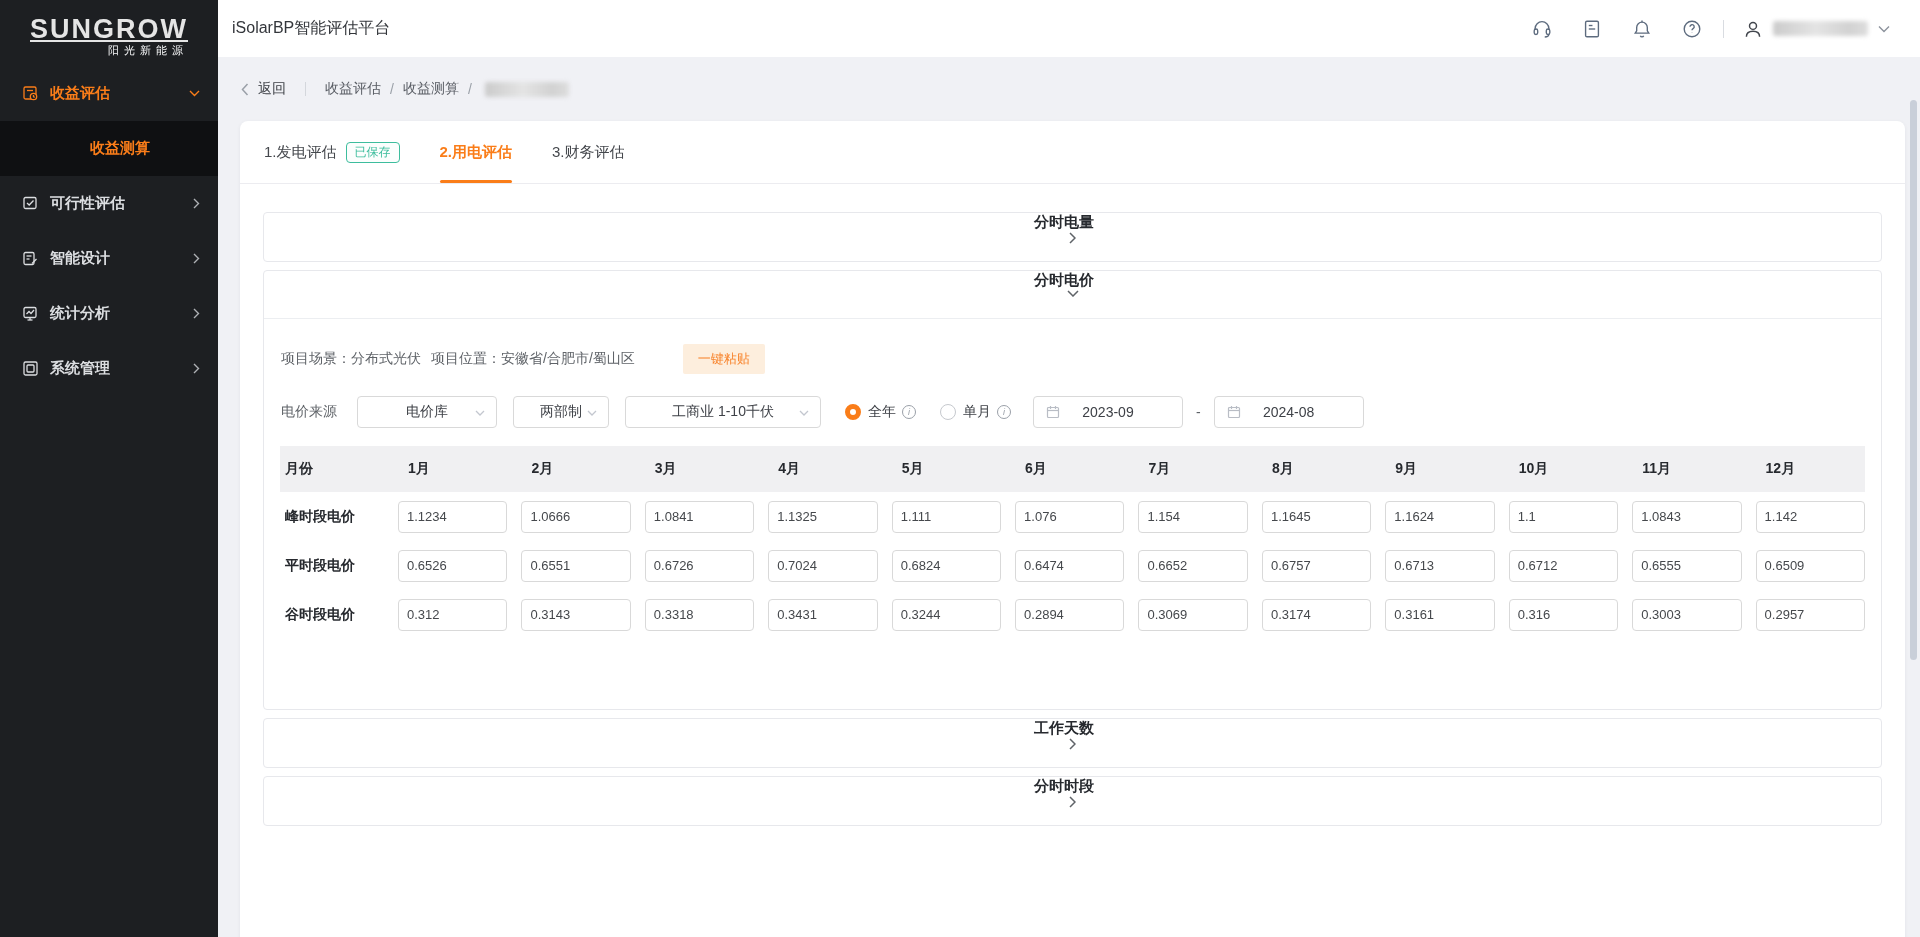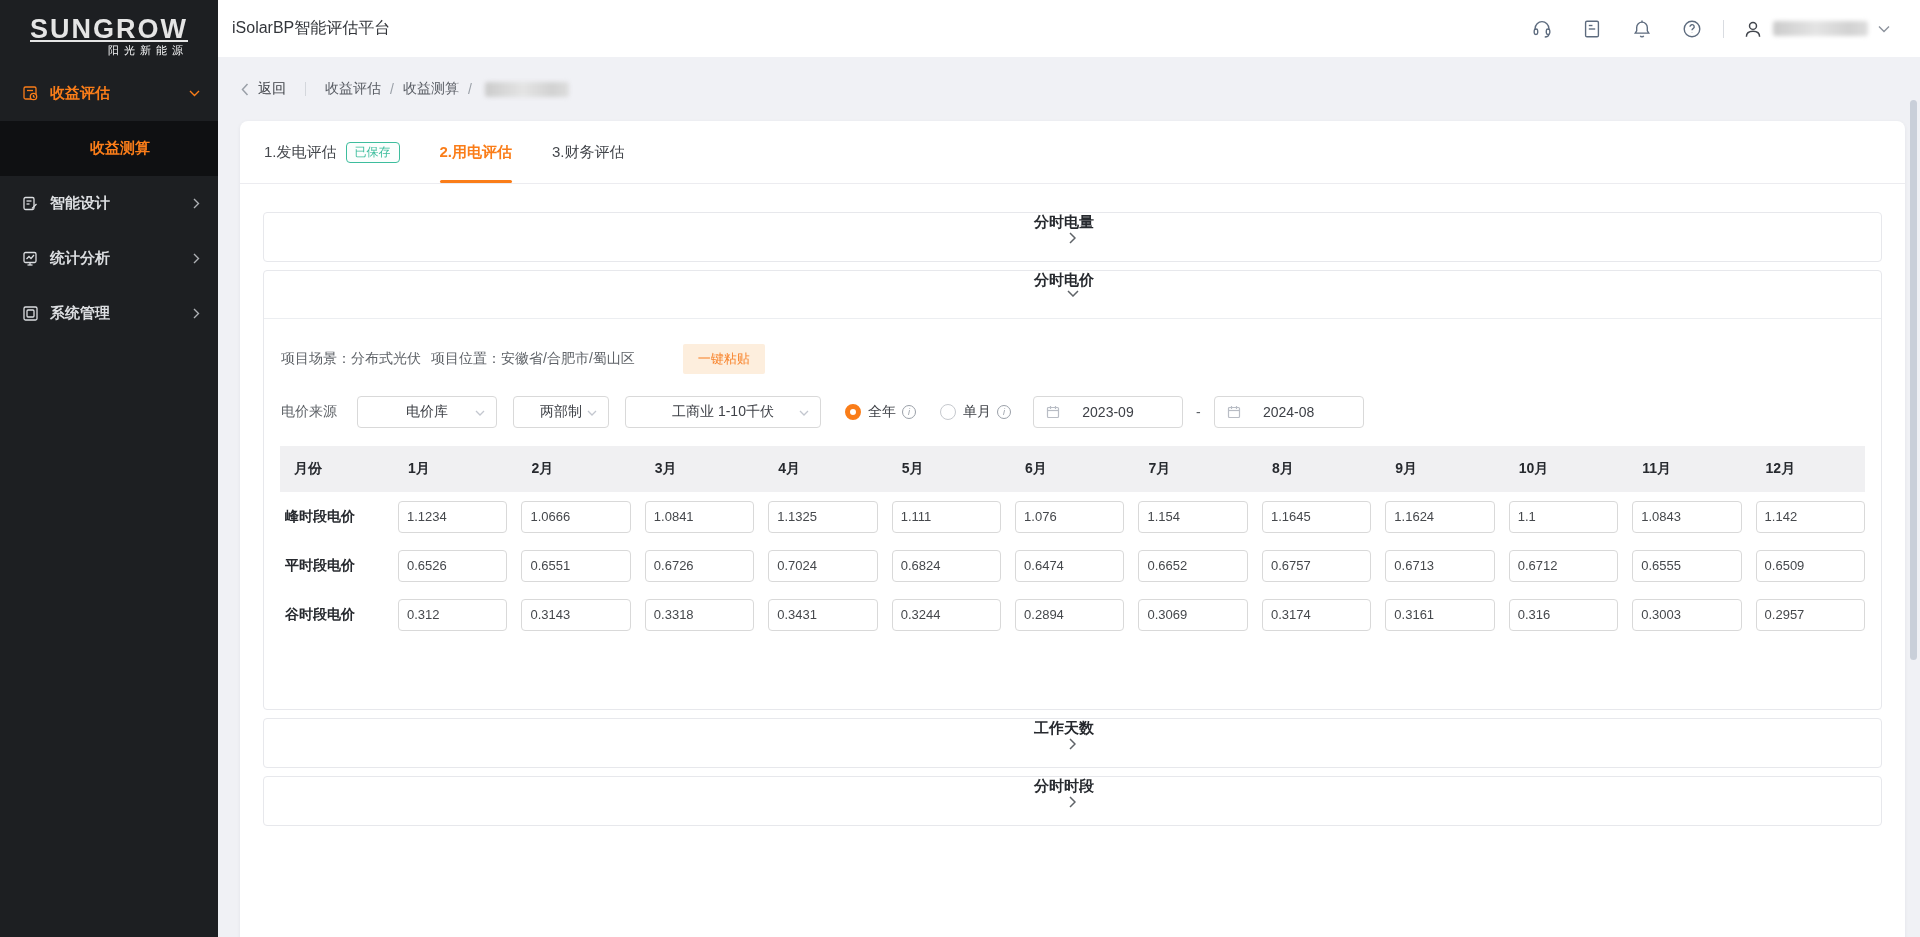--- a/index.html
+++ b/index.html
@@ -70,21 +70,21 @@
   .info-dot::after { content:"i"; font-style:italic; }
   .date-box { position:relative; width:150px; height:32px; border:1px solid #d9d9d9; border-radius:4px; display:flex; align-items:center; justify-content:center; color:#3e4147; background:#fff; cursor:pointer; }
   .date-box .cal { position:absolute; left:12px; top:8px; }
   .d1 { margin-left:22px; }
   .date-dash { margin:0 13px; color:#5f6368; }
   
   .price-table { margin-top:18px; }
   .pt-row { display:grid; grid-template-columns:104px repeat(12, 1fr); column-gap:14px; align-items:center; }
   .pt-head { background:#f0f0f2; height:46px; }
   .pt-head .cell { font-size:14px; font-weight:bold; color:#26292e; padding-left:10px; }
-  .pt-head .cell.first { padding-left:14px; }
+  .pt-head .cell.first { padding-left:5px; }
   .pt-data { height:49px; }
   .row-label { font-size:14px; font-weight:bold; color:#26292e; padding-left:5px; }
   input.price { width:100%; height:32px; border:1px solid #d9d9d9; border-radius:4px; padding:0 8px; font-size:13px; color:#45484c; font-family:inherit; background:#fff; }
   
   .footer-card { background:#fff; border-radius:8px; height:74px; margin-top:14px; display:flex; align-items:center; padding:0 24px; box-shadow:0 1px 4px rgba(31,38,55,0.06); }
   .btn { font-size:14px; border-radius:4px; padding:7px 16px; cursor:pointer; font-family:inherit; }
   .btn-save  { border:1px solid #f9a35b; background:#fdf2e6; color:#f8832b; }
   .btn-start { margin-left:auto; border:1px solid #f9a13c; background:#fdf2d9; color:#f8832b; padding:7px 13px; }
   
   .scroll-thumb { position:absolute; right:3px; top:100px; width:7px; height:560px; background:#c9cfd9; border-radius:4px; }
@@ -112,20 +112,34 @@
       </span>
       <span class="mi-label">收益评估</span>
       <span class="chev">
         <svg width="11" height="7" viewBox="0 0 11 7" fill="none" stroke="#fa7d19" stroke-width="1.4">
             <polyline points="1,1 5.5,5.5 10,1"></polyline>
           </svg>
       </span>
     </div>
     <div class="submenu-item">
       <span>收益测算</span>
+    </div>
+    <div class="menu-item">
+      <span class="mi-icon">
+        <svg width="17" height="17" viewBox="0 0 17 17" fill="none" stroke="#dcdee1" stroke-width="1.3">
+          <rect x="2" y="2.5" width="12" height="11" rx="1.5"></rect>
+            <polyline points="5,8 7.2,10 11.5,5.5"></polyline>
+        </svg>
+      </span>
+      <span class="mi-label">可行性评估</span>
+      <span class="chev">
+        <svg width="7" height="11" viewBox="0 0 7 11" fill="none" stroke="#aeb1b5" stroke-width="1.4">
+            <polyline points="1,1 5.5,5.5 1,10"></polyline>
+          </svg>
+      </span>
     </div>
     <div class="menu-item">
       <span class="mi-icon">
         <svg width="17" height="17" viewBox="0 0 17 17" fill="none" stroke="#dcdee1" stroke-width="1.3">
           <rect x="2" y="2.5" width="10" height="12" rx="1.5"></rect>
             <line x1="4.5" y1="6" x2="9.5" y2="6"></line>
             <line x1="4.5" y1="9" x2="7.5" y2="9"></line>
             <path d="M10 13.5 L14.5 9"></path>
         </svg>
       </span>

